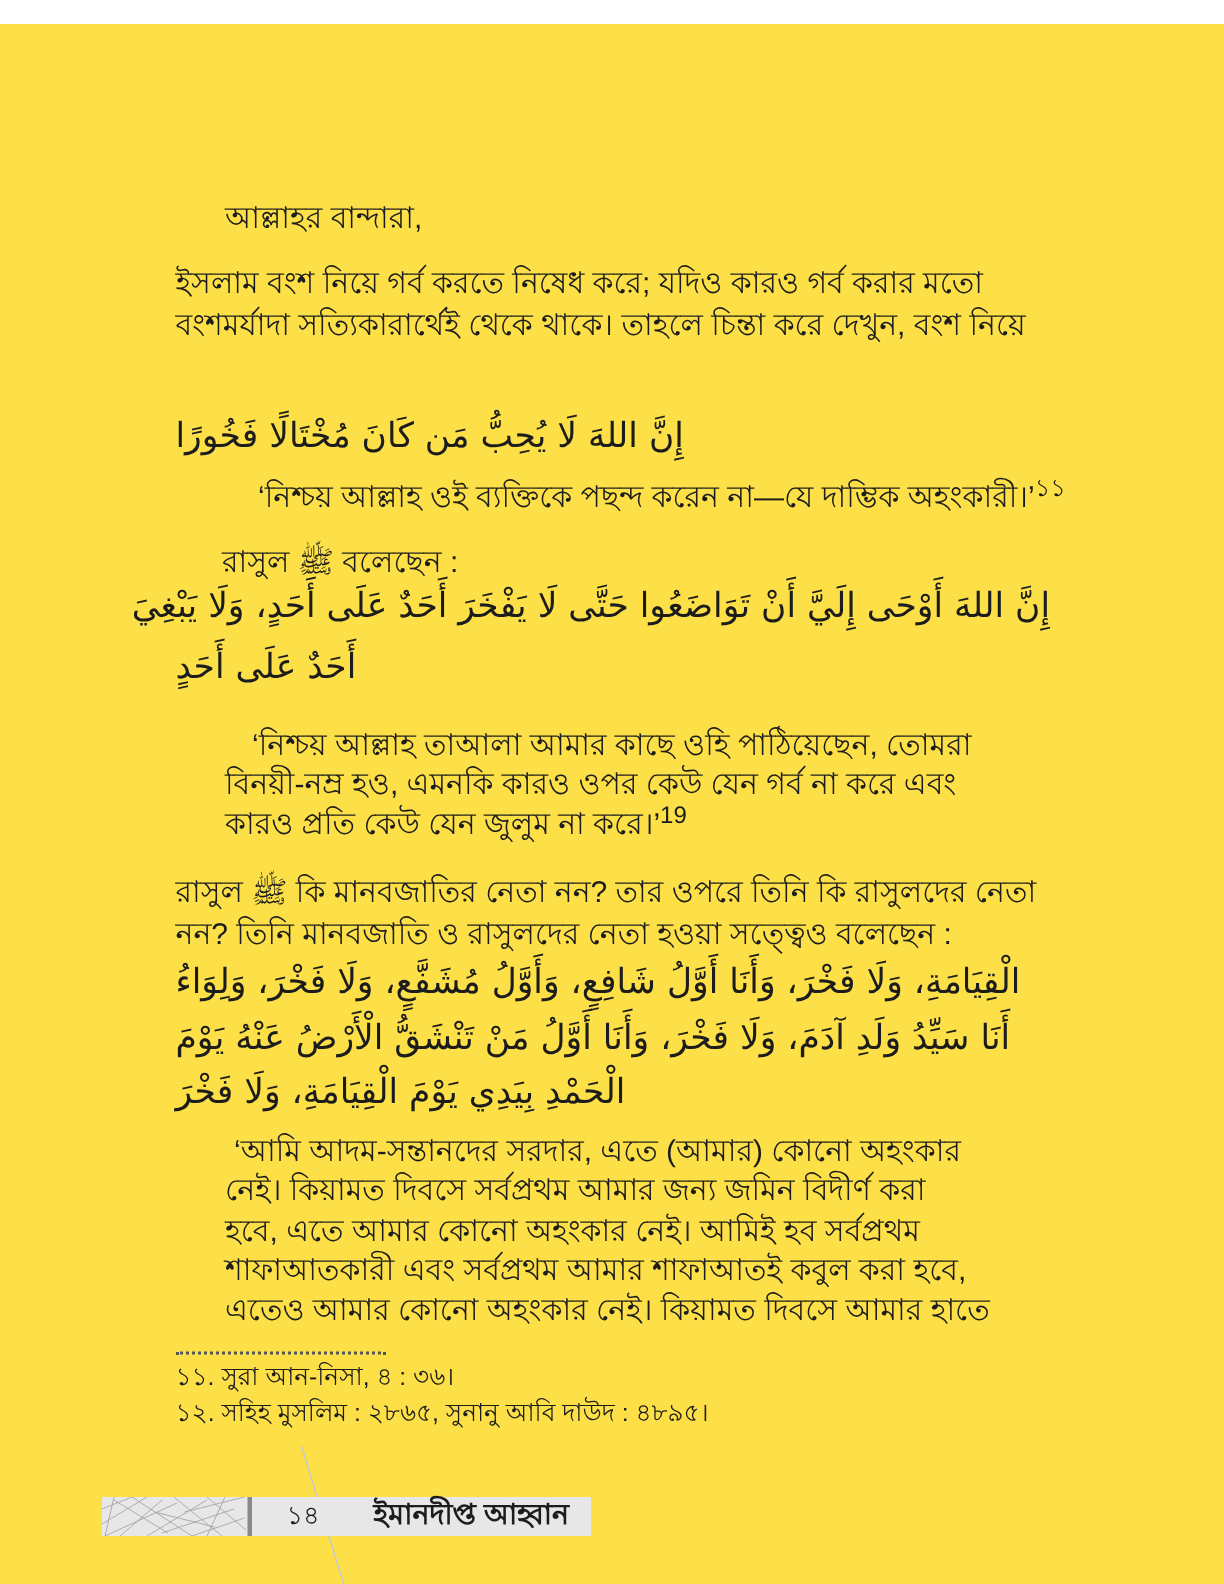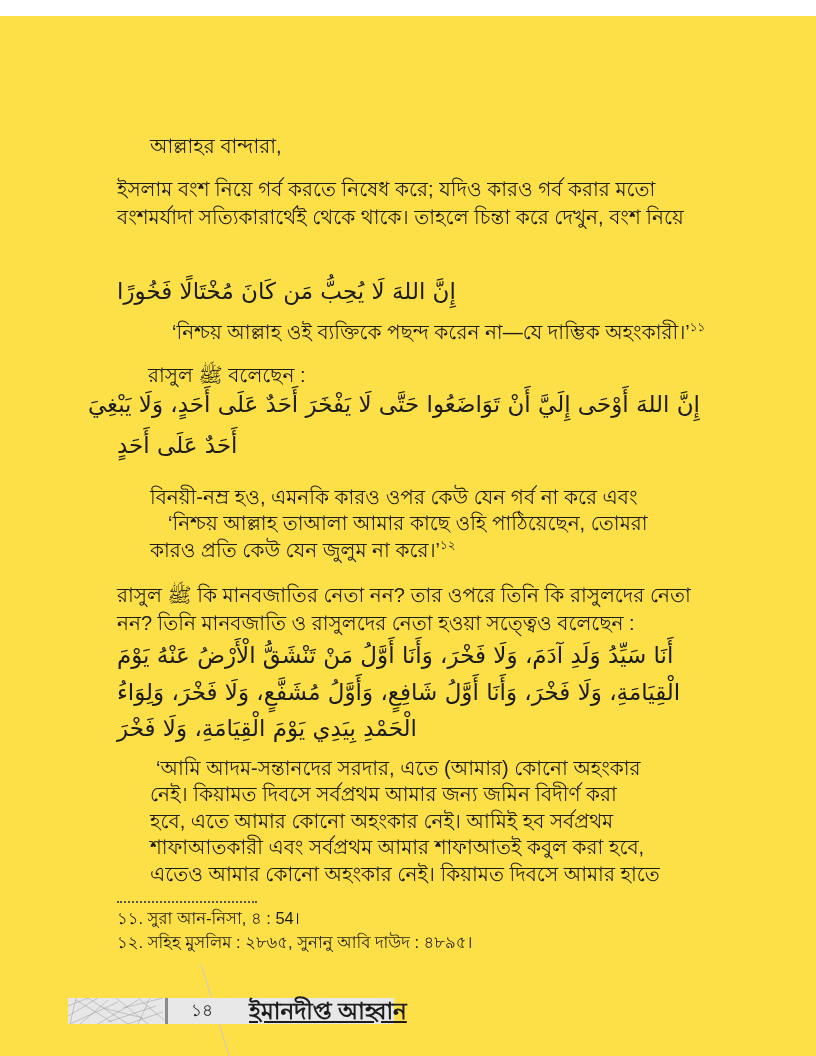--- a/index.html
+++ b/index.html
@@ -22,21 +22,21 @@
     direction: rtl;
     font-family: "DejaVu Sans", sans-serif;
     font-size: 23px;
     text-align: left;
   }
   .arabic .line { white-space: nowrap; }
   .ar-lh-1 { line-height: 40px; }
   .ar-lh-2 { line-height: 41px; }
   .ar-lh-3 { line-height: 36.5px; }
   sup.fn-ref {
-    font-size: 12px;
+    font-size: 16px;
     line-height: 0;
     vertical-align: super;
   }
   .separator {
     border-top: 2px dotted #555555;
     height: 0;
   }
   .footnote {
     font-size: 16.5px;
     line-height: 23.5px;
@@ -63,26 +63,25 @@
     text-align: center;
     font-size: 17px;
     line-height: 26px;
     color: #1c1c1c;
   }
   .footer-title {
     position: absolute;
     left: 181px;
     top: 0;
     height: 100%;
-    font-size: 23px;
+    font-size: 19px;
     line-height: 26px;
     font-weight: bold;
     color: #1c1c1c;
     white-space: nowrap;
-    text-decoration: underline;
   }
   svg { display: block; }
 </style>
 </head>
 <body>
 
 <div class="page">
 
   <div class="abs bn body-text line" style="left:150px; top:117px;">আল্লাহর বান্দারা,</div>
 
@@ -100,52 +99,52 @@
   </div>
 
   <div class="abs bn body-text line" style="left:148px; top:346px;">রাসুল ﷺ বলেছেন :</div>
 
   <div class="abs arabic ar-lh-2" style="left:117px; top:368px; width:583px;" dir="rtl">
     <div class="line">إِنَّ اللهَ أَوْحَى إِلَيَّ أَنْ تَوَاضَعُوا حَتَّى لَا يَفْخَرَ أَحَدٌ عَلَى أَحَدٍ، وَلَا يَبْغِيَ</div>
     <div class="line">أَحَدٌ عَلَى أَحَدٍ</div>
   </div>
 
   <div class="abs bn quote-text" style="left:150px; top:468px; width:540px;">
+    <div class="line" style="padding-left:18px;">‘নিশ্চয় আল্লাহ তাআলা আমার কাছে ওহি পাঠিয়েছেন, তোমরা</div>
     <div class="line">বিনয়ী-নম্র হও, এমনকি কারও ওপর কেউ যেন গর্ব না করে এবং</div>
-    <div class="line" style="padding-left:18px;">‘নিশ্চয় আল্লাহ তাআলা আমার কাছে ওহি পাঠিয়েছেন, তোমরা</div>
     <div class="line">
-      <span>কারও প্রতি কেউ যেন জুলুম না করে।’</span><sup class="fn-ref">১২</sup>
+      <span>কারও প্রতি কেউ যেন জুলুম না করে।’</span><sup class="fn-ref">19</sup>
     </div>
   </div>
 
   <div class="abs bn body-text" style="left:117px; top:566px; width:583px;">
     <div class="line">রাসুল ﷺ কি মানবজাতির নেতা নন? তার ওপরে তিনি কি রাসুলদের নেতা</div>
     <div class="line">নন? তিনি মানবজাতি ও রাসুলদের নেতা হওয়া সত্ত্বেও বলেছেন :</div>
   </div>
 
   <div class="abs arabic ar-lh-3" style="left:117px; top:621px; width:583px;" dir="rtl">
+    <div class="line">الْقِيَامَةِ، وَلَا فَخْرَ، وَأَنَا أَوَّلُ شَافِعٍ، وَأَوَّلُ مُشَفَّعٍ، وَلَا فَخْرَ، وَلِوَاءُ</div>
     <div class="line">أَنَا سَيِّدُ وَلَدِ آدَمَ، وَلَا فَخْرَ، وَأَنَا أَوَّلُ مَنْ تَنْشَقُّ الْأَرْضُ عَنْهُ يَوْمَ</div>
-    <div class="line">الْقِيَامَةِ، وَلَا فَخْرَ، وَأَنَا أَوَّلُ شَافِعٍ، وَأَوَّلُ مُشَفَّعٍ، وَلَا فَخْرَ، وَلِوَاءُ</div>
     <div class="line">الْحَمْدِ بِيَدِي يَوْمَ الْقِيَامَةِ، وَلَا فَخْرَ</div>
   </div>
 
   <div class="abs bn quote-text" style="left:150px; top:739px; width:540px;">
     <div class="line" style="padding-left:6px;">‘আমি আদম-সন্তানদের সরদার, এতে (আমার) কোনো অহংকার</div>
     <div class="line">নেই। কিয়ামত দিবসে সর্বপ্রথম আমার জন্য জমিন বিদীর্ণ করা</div>
     <div class="line">হবে, এতে আমার কোনো অহংকার নেই। আমিই হব সর্বপ্রথম</div>
     <div class="line">শাফাআতকারী এবং সর্বপ্রথম আমার শাফাআতই কবুল করা হবে,</div>
     <div class="line">এতেও আমার কোনো অহংকার নেই। কিয়ামত দিবসে আমার হাতে</div>
   </div>
 
   <div class="abs separator" style="left:117px; top:885px; width:140px;"></div>
 
   <div class="abs bn" style="left:117px; top:891px;">
     <div class="footnote">
       <span>১১.</span>
-      <span>সুরা আন-নিসা, ৪ : 54।</span>
+      <span>সুরা আন-নিসা, ৪ : ৩৬।</span>
     </div>
     <div class="footnote">
       <span>১২.</span>
       <span>সহিহ মুসলিম : ২৮৬৫, সুনানু আবি দাউদ : ৪৮৯৫।</span>
     </div>
   </div>
 
   <svg class="abs" style="left:196px; top:946px;" width="42" height="100" viewBox="0 0 42 100">
     <line x1="5" y1="2" x2="34" y2="97" stroke="#c9c9c9" stroke-width="1"></line>
   </svg>

